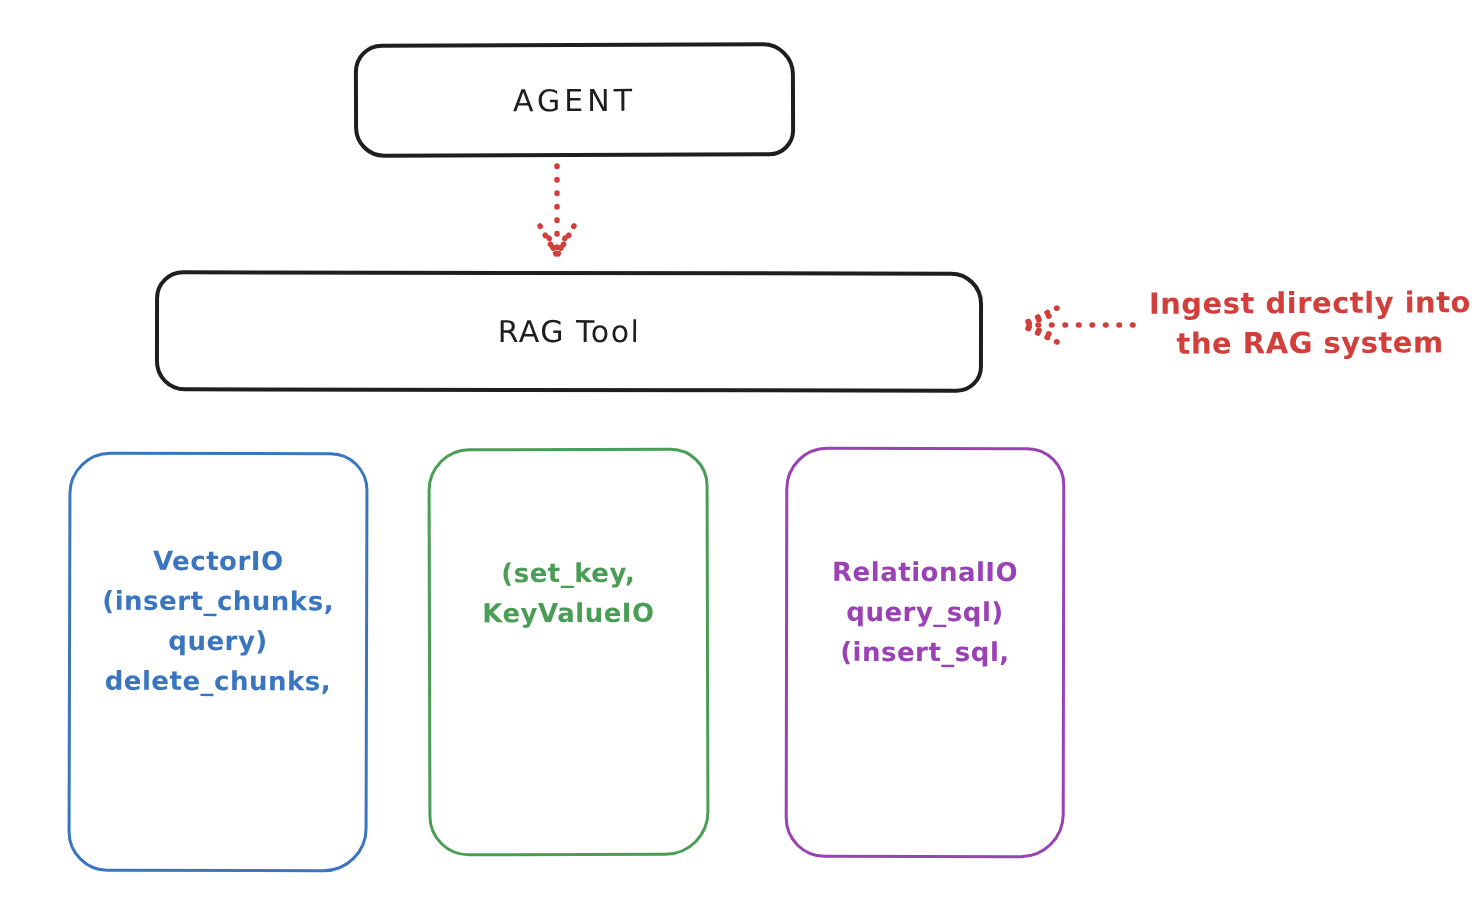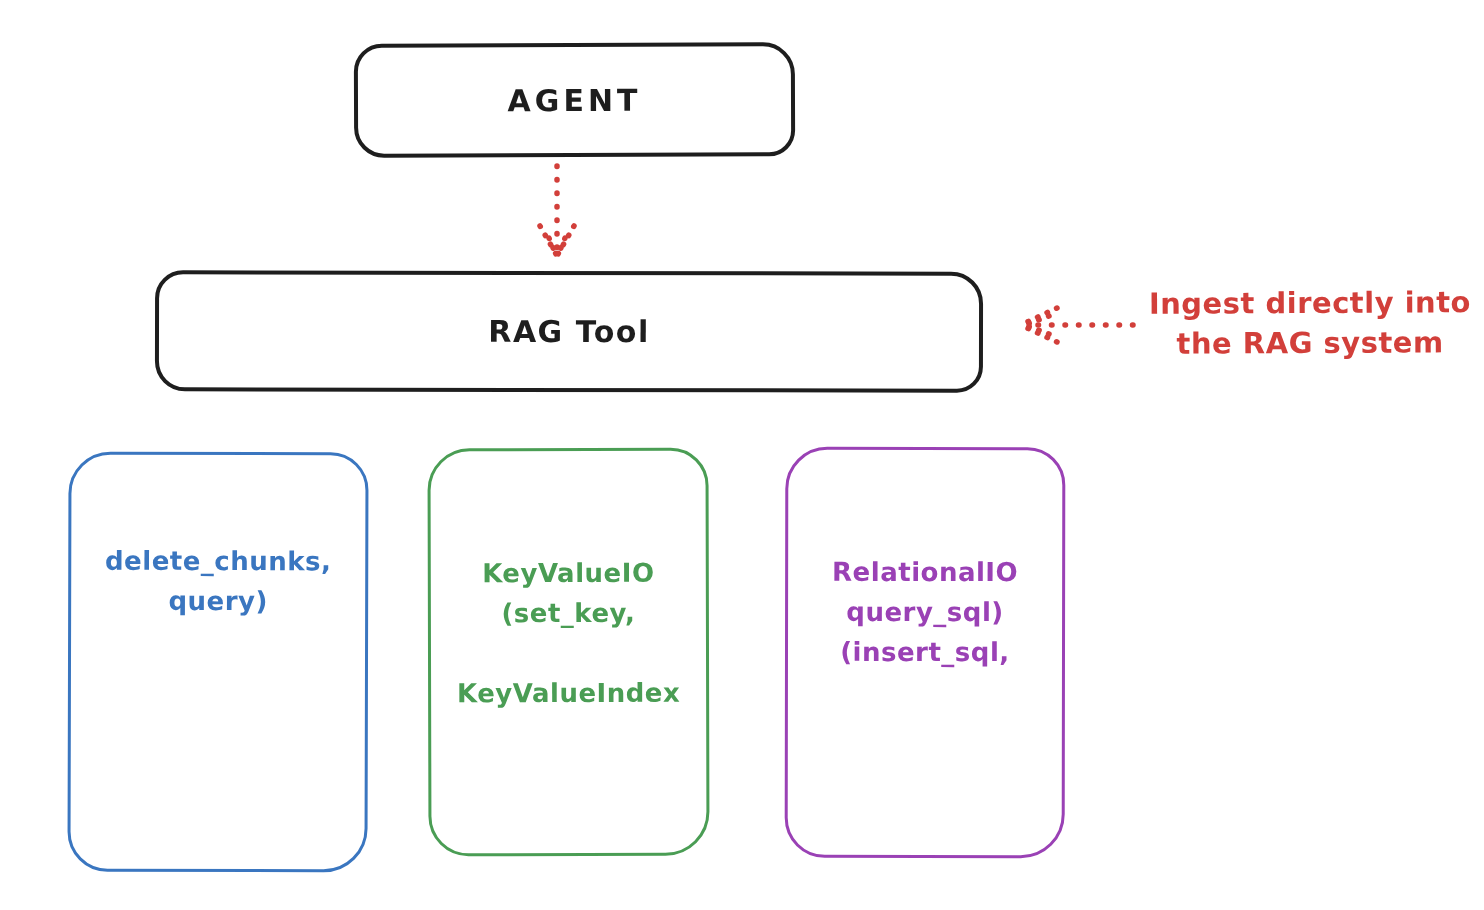--- a/index.html
+++ b/index.html
@@ -27,21 +27,21 @@
     position: absolute;
     border: 4px solid var(--ink);
     border-radius: 28px 32px 26px 30px;
     background: var(--bg);
     display: flex;
     align-items: center;
     justify-content: center;
   }
   .node-label {
     font-size: 30px;
-    font-weight: 700;
+    font-weight: 400;
     letter-spacing: 2px;
     color: var(--ink);
     text-align: center;
   }
   #agent-node {
     left: 354px; top: 43px;
     width: 441px; height: 114px;
     transform: rotate(-0.2deg);
   }
   #agent-node .node-label { letter-spacing: 4px; }
@@ -140,28 +140,29 @@
     <path class="dotline dots-tight" d="M36 16 L14 24"></path>
     <path class="dotline dots-tight" d="M36 34 L14 26"></path>
   </svg>
 
   <div class="annotation">
     <span class="io-line">Ingest directly into</span>
     <span class="io-line">the RAG system</span>
   </div>
 
   <div class="store-card" id="store-card-vectorio">
+    <span class="io-line">VectorIO</span>
+    <span class="io-line">(insert_chunks,</span>
+    <span class="io-line">query)</span>
     <span class="io-line">delete_chunks,</span>
-    <span class="io-line">query)</span>
   </div>
 
   <div class="store-card" id="store-card-keyvalueio">
+    <span class="io-line">(set_key,</span>
     <span class="io-line">KeyValueIO</span>
-    <span class="io-line">(set_key,</span>
-    <span class="index-label">KeyValueIndex</span>
   </div>
 
   <div class="store-card" id="store-card-relationalio">
     <span class="io-line">RelationalIO</span>
     <span class="io-line">query_sql)</span>
     <span class="io-line">(insert_sql,</span>
   </div>
 
 </div>
 

